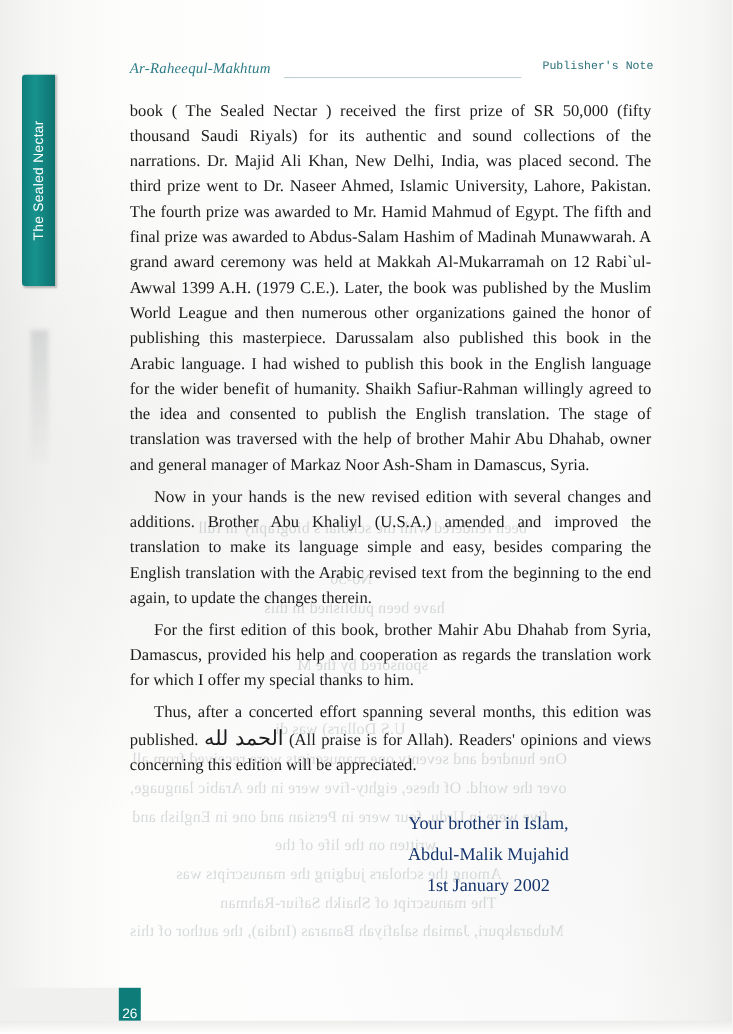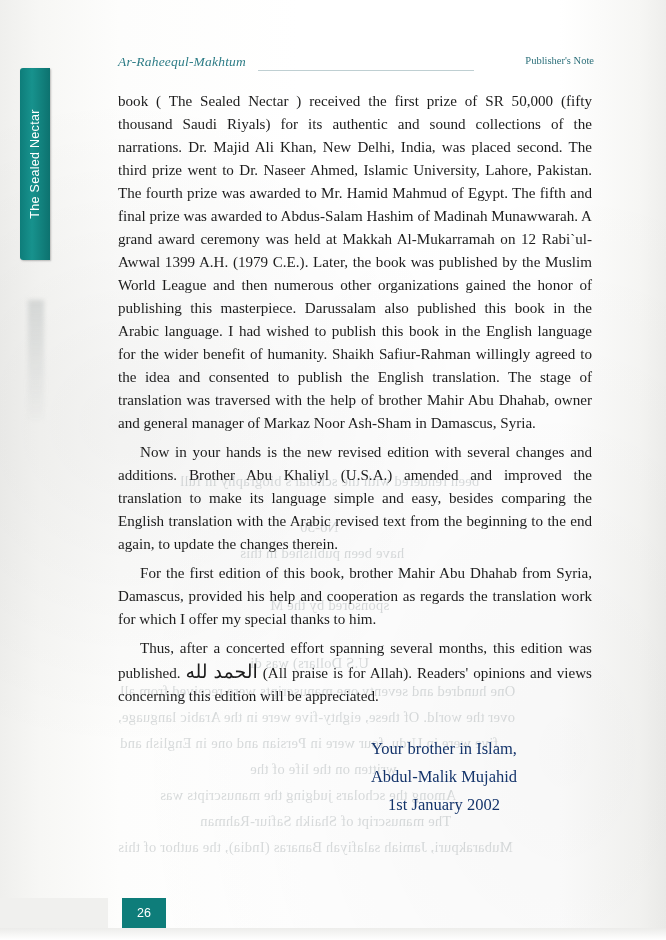--- a/index.html
+++ b/index.html
@@ -91,21 +91,21 @@
     font-family: "Liberation Serif", serif;
     font-style: italic;
     font-size: 13.5px;
     color: #2d7c86;
     letter-spacing: 0.2px;
   }
   .header-right {
     position: absolute;
     right: 0;
     top: 1px;
-    font-family: Liberation Serif, serif;
+    font-family: Liberation Mono, monospace;
     font-size: 10.5px;
     color: #2b6f7a;
   }
   .header-rule {
     position: absolute;
     left: 140px;
     right: 120px;
     top: 16px;
     border-top: 1px solid #bfcfd2;
   }
@@ -159,27 +159,26 @@
     white-space: nowrap;
     pointer-events: none;
     font-family: "Liberation Serif", serif;
   }
 
   
   .page-number-box {
     position: absolute;
     left: 108px;
     top: 898px;
-    width: 44px;
+    width: 20px;
     height: 30px;
     background: #0e7d7a;
     display: flex;
-    align-items: center;
+    align-items: flex-end;
     justify-content: center;
-    margin-left: 14px;
   }
   .page-number-box span {
     color: #ffffff;
     font-family: "Liberation Sans", sans-serif;
     font-size: 12.5px;
   }
   .bottom-bar {
     position: absolute;
     left: 0;
     top: 898px;

